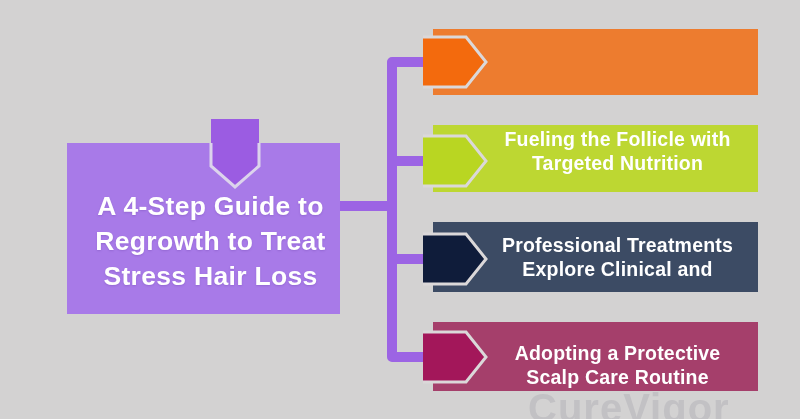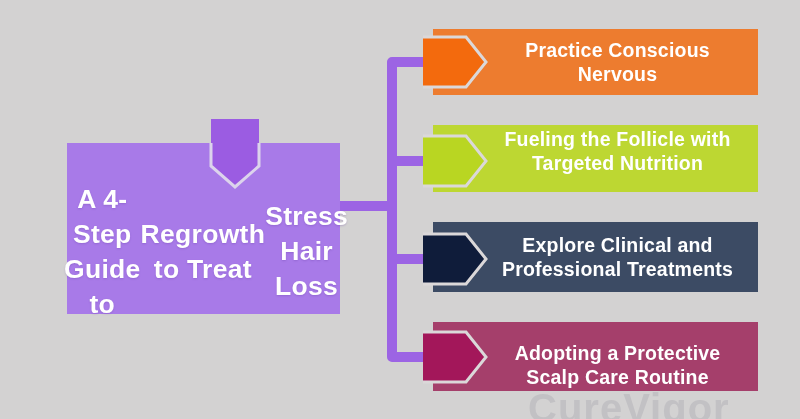--- a/index.html
+++ b/index.html
@@ -11,26 +11,26 @@
     background: #D3D2D2;
     overflow: hidden;
   }
   svg.diagram {
     position: absolute;
     left: 0; top: 0;
     width: 800px; height: 419px;
   }
   .title-text {
     position: absolute;
-    left: 64px; top: 143px;
+    left: 74px; top: 143px;
     width: 273px; height: 171px;
     box-sizing: border-box;
     padding-top: 46px;
     display: flex;
-    flex-direction: row;
+    flex-direction: column;
     align-items: center;
     justify-content: flex-start;
     text-align: center;
     color: #FFFFFF;
     font-size: 26.5px;
     font-weight: bold;
     line-height: 35px;
     letter-spacing: 0.3px;
     text-shadow: 0 1px 2px rgba(90,50,150,0.25);
   }
@@ -107,29 +107,28 @@
     <path d="M423,332 L466,332 L486,357 L466,382 L423,382" fill="none" stroke-width="3" stroke="#DBD8D9"></path>
   </svg>
 
   <div class="title-text">
     <span>A 4-Step Guide to</span>
     <span>Regrowth to Treat</span>
     <span>Stress Hair Loss</span>
   </div>
 
   <div class="bar-label bar-label-1">
-    <span>Practice Conscious Nervous</span>
   </div>
   <div class="bar-label bar-label-2">
     <span>Fueling the Follicle with</span>
     <span>Targeted Nutrition</span>
   </div>
   <div class="bar-label bar-label-3">
+    <span>Professional Treatments</span>
     <span>Explore Clinical and</span>
-    <span>Professional Treatments</span>
   </div>
   <div class="bar-label bar-label-4">
     <span>Adopting a Protective</span>
     <span>Scalp Care Routine</span>
   </div>
 
   <div class="watermark">CureVigor</div>
 
 </div>
 

